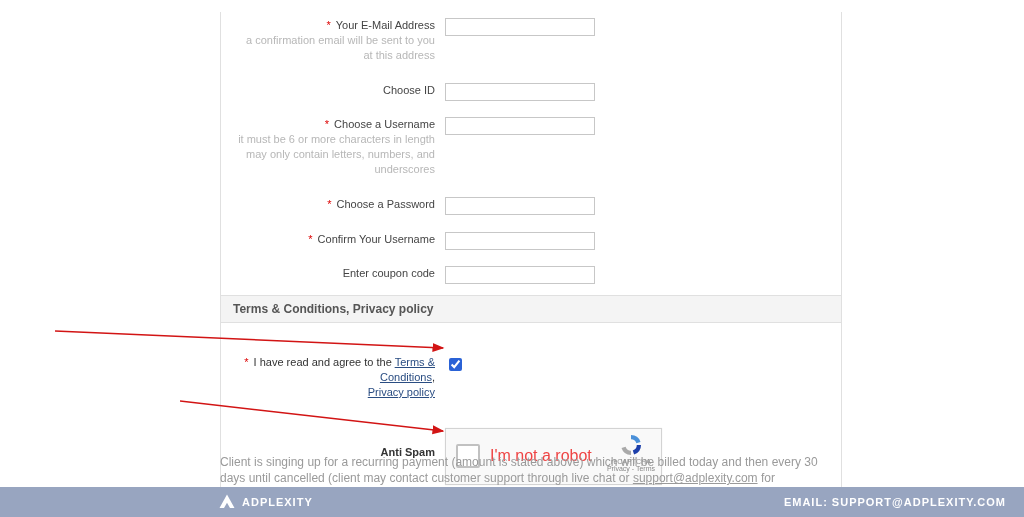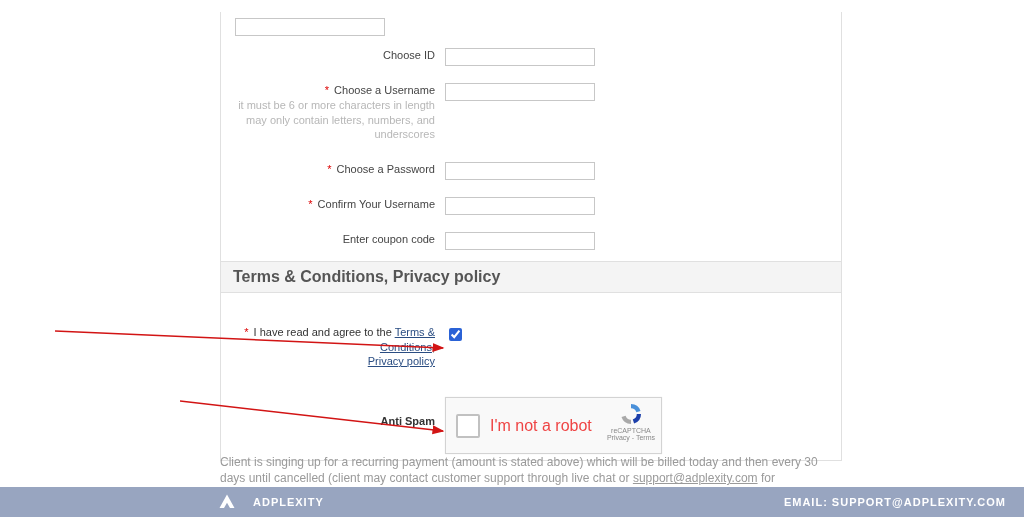--- a/index.html
+++ b/index.html
@@ -4,42 +4,47 @@
 <style>
   html,body{margin:0;padding:0;font-family:Arial,Helvetica,sans-serif;font-size:11px;color:#444;background:#fff}
   .page{width:1024px;height:517px;position:relative;overflow:hidden}
   .form-wrap{position:absolute;left:220px;top:12px;width:620px;border:1px solid #e0e0e0;border-top:none;background:#fff}
   .row{display:flex;align-items:flex-start;padding:6px 14px}
   .lab{width:200px;text-align:right;padding-right:10px;line-height:1.35;margin-bottom:8px}
   .val{width:150px}
   .required{color:#d00;margin-right:2px}
   .hint{color:#b7b7b7;display:block}
   input.field{width:150px;height:18px;border:1px solid #c7c7c7;background:#fff;padding:1px 3px;box-sizing:border-box}
-  .section-head{background:#f4f4f4;border-top:1px solid #e0e0e0;border-bottom:1px solid #e0e0e0;padding:6px 12px;color:#555;font-weight:bold;font-size:16px}
+  .section-head{background:#f4f4f4;border-top:1px solid #e0e0e0;border-bottom:1px solid #e0e0e0;padding:6px 12px;color:#555;font-weight:bold;font-size:12px}
   .terms-link{color:#2a4d82;text-decoration:underline}
   .checkbox{width:13px;height:13px;accent-color:#2a62d6}
   .captcha{width:215px;height:55px;border:1px solid #d3d3d3;background:#f9f9f9;position:relative;display:flex;align-items:center;box-shadow:0 0 1px rgba(0,0,0,.1)}
   .captcha .box{width:20px;height:20px;border:2px solid #c1c1c1;border-radius:2px;background:#fff;margin:0 10px}
   .captcha .txt{color:#ef4444;font-size:16px}
   .captcha .logo{position:absolute;right:6px;top:4px;text-align:center;font-size:7px;color:#888}
   .captcha .logo svg{display:block;margin:0 auto 1px}
   .disclaimer{position:absolute;left:220px;top:454px;width:620px;font-size:12px;color:#9a9a9a;line-height:1.35}
   .disclaimer a{color:#9a9a9a;text-decoration:underline}
   .footer{position:absolute;left:0;right:0;bottom:0;height:30px;background:#98a5c0;color:#fff;display:flex;align-items:center;justify-content:space-between;padding:0 18px;font-size:11px;letter-spacing:1px;font-weight:bold}
-  .footer .brand{display:flex;align-items:center;gap:17px;margin-left:200px}
+  .footer .brand{display:flex;align-items:center;gap:6px;margin-left:200px}
   .footer .brand svg{display:block}
   .arrow{position:absolute;pointer-events:none}
 </style>
 </head>
 <body>
 
 <div class="page">
   <div class="form-wrap">
 
     <div class="row">
+      <div class="lab">
+        <span class="required">*</span>
+        <span>Your E-Mail Address</span>
+        <span class="hint">a confirmation email will be sent to you at this address</span>
+      </div>
       <div class="val"><input class="field" type="text" style=""></div>
     </div>
 
     <div class="row">
       <div class="lab"><span>Choose ID</span></div>
       <div class="val"><input class="field" type="text" style=""></div>
     </div>
 
     <div class="row">
       <div class="lab">

